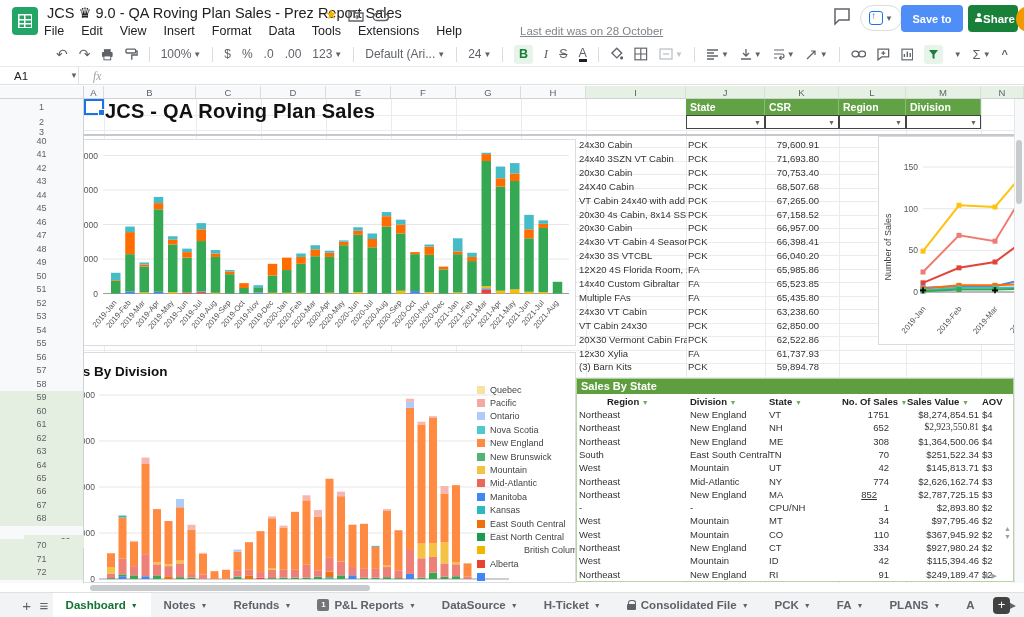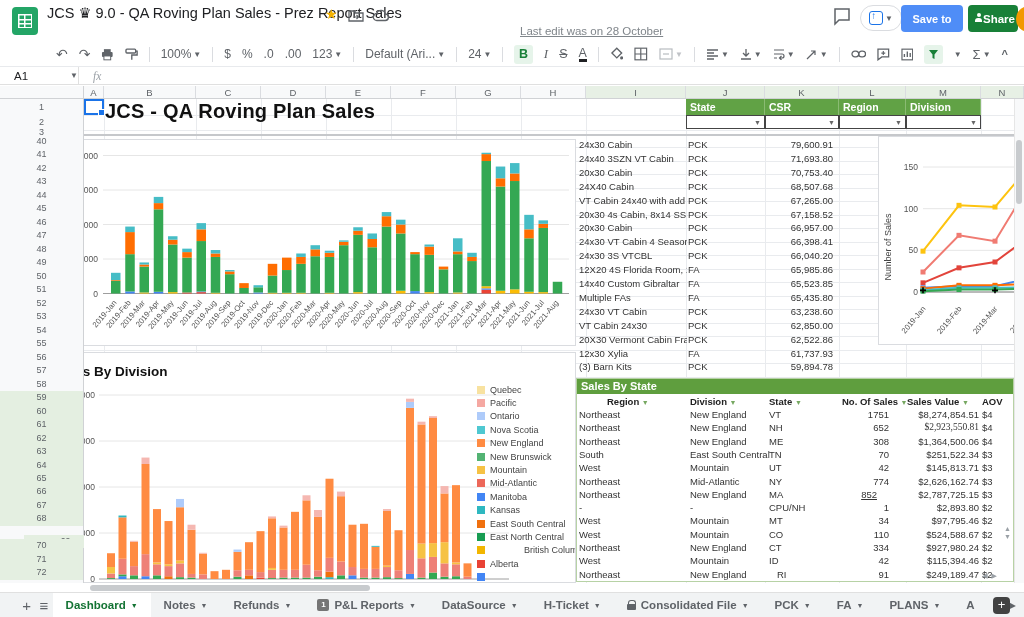--- a/index.html
+++ b/index.html
@@ -74,21 +74,21 @@
   .fhead { position:absolute; top:0; height:16px; background:#61a245; color:#fff; font-weight:bold; font-size:10.5px; padding:2px 0 0 4px; border-right:1px solid #8abb73; }
   .fdrop { position:absolute; top:16px; height:14px; background:#fff; border:1px solid #444; }
   .fdrop .da { position:absolute; right:3px; top:3px; color:#666; font-size:7px; }
 
   
   .chartbox { position:absolute; background:#fff; border:1px solid #dadce0; overflow:hidden; }
   #prodlist { position:absolute; left:492px; top:40px; width:263px; }
   .prow { position:absolute; left:0; width:263px; height:13.9px; font-size:9.5px; color:#333; white-space:nowrap; }
   .pname { position:absolute; left:3px; width:108px; overflow:hidden; }
   .ptype { position:absolute; left:112px; }
-  .pval { position:absolute; right:6px;margin-left:28px; }
+  .pval { position:absolute; right:20px;margin-left:28px; }
 
   #stbl { position:absolute; left:492px; top:279px; width:438px; height:204px; background:#fff; border:1px solid #b7d2a5; overflow:hidden; }
   #stbl-title { height:15px; background:#5f9e3e; color:#fff; font-weight:bold; font-size:11px; padding:1px 0 0 4px; }
   #stbl-head { position:relative; height:15px; font-size:9.5px; font-weight:bold; color:#222; }
   .sth { position:absolute; top:2px; white-space:nowrap; }
   .ftri { color:#76a861; font-size:7px; }
   .strow { position:absolute; left:0; width:438px; height:13.3px; font-size:9.5px; color:#333; white-space:nowrap; }
   .stc { position:absolute; }
   #stbl-scroll-v { position:absolute; right:1px; bottom:14px; width:9px; height:42px; color:#9aa0a6; font-size:7px; text-align:center; line-height:8px; }
   #stbl-scroll-h { position:absolute; right:12px; bottom:1px; color:#9aa0a6; font-size:7px; letter-spacing:4px; }
@@ -128,20 +128,31 @@
       </div>
     <div id="doc-title">JCS ♛ 9.0 - QA Roving Plan Sales - Prez Report Sales</div>
     <div id="star">★</div>
     <svg class="tb-ic" style="left:348px" width="16" height="16" viewBox="0 0 16 16">
         <path d="M1 3h5l1.5 2H15v8H1z" fill="none" stroke="#5f6368" stroke-width="1.3"></path>
         <path d="M6 9h4M8.5 7l2 2-2 2" stroke="#5f6368" stroke-width="1.2" fill="none"></path>
       </svg>
     <svg class="tb-ic" style="left:372px" width="18" height="16" viewBox="0 0 18 16">
         <path d="M5 12.5a3.5 3.5 0 0 1-.4-7A4.5 4.5 0 0 1 13.3 6 3.2 3.2 0 0 1 13 12.5z" fill="none" stroke="#5f6368" stroke-width="1.3"></path>
       </svg>
+    <div id="menubar">
+        <span>File</span>
+        <span>Edit</span>
+        <span>View</span>
+        <span>Insert</span>
+        <span>Format</span>
+        <span>Data</span>
+        <span>Tools</span>
+        <span>Extensions</span>
+        <span>Help</span>
+      </div>
     <div id="last-edit">Last edit was on 28 October</div>
     <svg id="comment-hist" width="20" height="20" viewBox="0 0 20 20">
         <path d="M3 3h14v11H7l-4 4z" fill="none" stroke="#5f6368" stroke-width="1.5"></path>
       </svg>
     <div id="present-pill">
         <div class="sq"></div>
         <span class="caret">▼</span>
       </div>
     <button id="saveto-btn">Save to</button>
     <button id="share-btn"><span class="person"></span><span>Share</span></button>
@@ -944,21 +955,21 @@
             <span class="stc" style="left: 192px;">MT</span>
             <span class="stc" style="right: 126px;">34</span>
             <span class="stc" style="right: 36px;">$97,795.46</span>
             <span class="stc" style="left: 405px;">$2</span>
           </div>
           <div class="strow" style="top: 149.7px;">
             <span class="stc" style="left: 2px;">West</span>
             <span class="stc" style="left: 113px;">Mountain</span>
             <span class="stc" style="left: 192px;">CO</span>
             <span class="stc" style="right: 126px;">110</span>
-            <span class="stc" style="right: 36px;">$524,588.67</span>
+            <span class="stc" style="right: 36px;">$367,945.92</span>
             <span class="stc" style="left: 405px;">$2</span>
           </div>
           <div class="strow" style="top: 163px;">
             <span class="stc" style="left: 2px;">Northeast</span>
             <span class="stc" style="left: 113px;">New England</span>
             <span class="stc" style="left: 192px;">CT</span>
             <span class="stc" style="right: 126px;">334</span>
             <span class="stc" style="right: 36px;">$927,980.24</span>
             <span class="stc" style="left: 405px;">$2</span>
           </div>
@@ -966,21 +977,21 @@
             <span class="stc" style="left: 2px;">West</span>
             <span class="stc" style="left: 113px;">Mountain</span>
             <span class="stc" style="left: 192px;">ID</span>
             <span class="stc" style="right: 126px;">42</span>
             <span class="stc" style="right: 36px;">$115,394.46</span>
             <span class="stc" style="left: 405px;">$2</span>
           </div>
           <div class="strow" style="top: 189.6px;">
             <span class="stc" style="left: 2px;">Northeast</span>
             <span class="stc" style="left: 113px;">New England</span>
-            <span class="stc" style="left: 200px;">RI</span>
+            <span class="stc" style="left: 192px;">RI</span>
             <span class="stc" style="right: 126px;">91</span>
             <span class="stc" style="right: 36px;">$249,189.47</span>
             <span class="stc" style="left: 405px;">$2</span>
           </div>
           <div class="strow" style="top: 202.9px;">
             <span class="stc" style="left: 2px;">South</span>
             <span class="stc" style="left: 113px;">South Atlantic</span>
             <span class="stc" style="left: 192px;">VA</span>
             <span class="stc" style="right: 126px;">174</span>
             <span class="stc" style="right: 36px;">$485,456.76</span>

